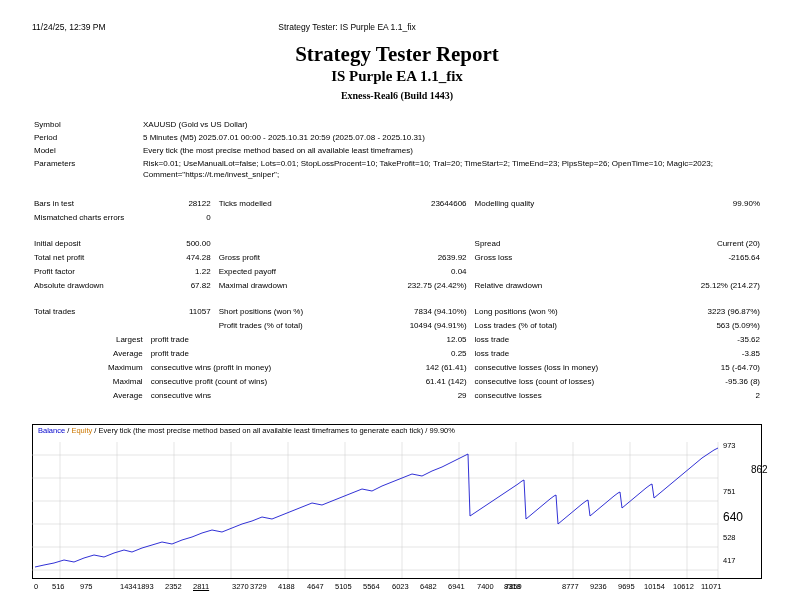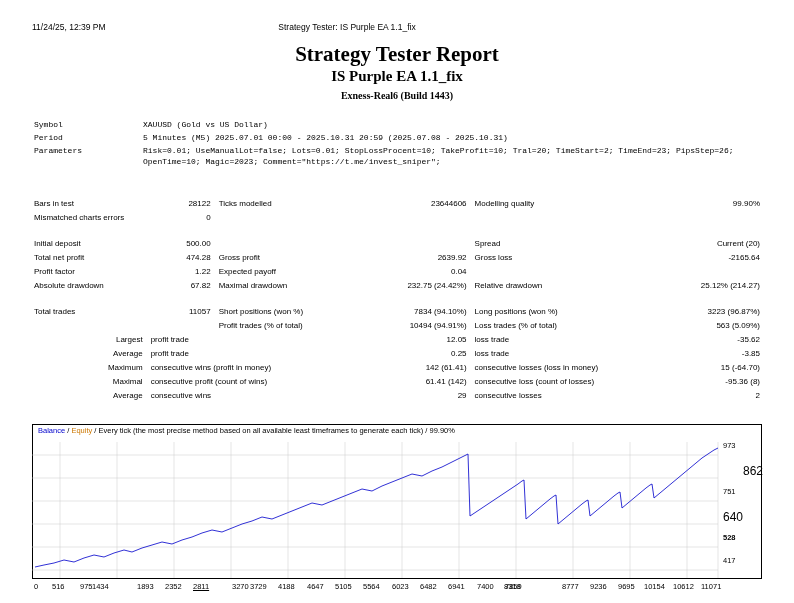--- a/index.html
+++ b/index.html
@@ -12,21 +12,21 @@
   .hdr .left{position:absolute;left:32px;top:0;font-size:8.5px;}
   .hdr .center{position:absolute;left:0;width:694px;text-align:center;font-size:8.5px;}
   .title1{position:absolute;top:42px;left:0;width:794px;text-align:center;
     font-family:"Liberation Serif", serif;font-weight:bold;font-size:21px;}
   .title2{position:absolute;top:68px;left:0;width:794px;text-align:center;
     font-family:"Liberation Serif", serif;font-weight:bold;font-size:15px;}
   .title3{position:absolute;top:90px;left:0;width:794px;text-align:center;
     font-family:"Liberation Serif", serif;font-weight:bold;font-size:10px;}
 
   table.info{position:absolute;left:32px;top:118px;width:730px;border-collapse:collapse;font-size:8px;}
-  table.info td{padding:1px 2px;vertical-align:top;line-height:11px;font-family:Liberation Mono, monospace;}
+  table.info td{padding:1px 2px;vertical-align:top;line-height:11px;}
   .lbl{width:105px;}
   .wrap{white-space:normal;line-height:10.5px;}
 
   table.stats{position:absolute;left:32px;top:196px;width:730px;border-collapse:collapse;font-size:8px;}
   table.stats td{padding:1.5px 2px;vertical-align:top;line-height:11px;white-space:nowrap;}
   .c1{width:100px;}
   .c2{width:55px;text-align:right;padding-right:6px!important;}
   .c3{width:120px;}
   .c4{width:105px;text-align:right;padding-right:6px!important;}
   .c5{width:150px;}
@@ -57,20 +57,24 @@
 
 <table class="info">
   <tbody>
       <tr>
     <td class="lbl">Symbol</td>
     <td>XAUUSD (Gold vs US Dollar)</td>
   </tr>
   <tr>
     <td class="lbl">Period</td>
     <td>5 Minutes (M5) 2025.07.01 00:00 - 2025.10.31 20:59 (2025.07.08 - 2025.10.31)</td>
+  </tr>
+  <tr>
+    <td class="lbl">Model</td>
+    <td>Every tick (the most precise method based on all available least timeframes)</td>
   </tr>
   <tr>
     <td class="lbl">Parameters</td>
     <td class="wrap">Risk=0.01; UseManualLot=false; Lots=0.01; StopLossProcent=10; TakeProfit=10; Tral=20; TimeStart=2; TimeEnd=23; PipsStep=26; OpenTime=10; Magic=2023; Comment="https://t.me/invest_sniper";</td>
   </tr>
 </tbody>
   </table>
 
 <table class="stats">
   <tbody>
@@ -208,32 +212,32 @@
     <line x1="541" y1="18" x2="541" y2="154"></line>
     <line x1="598" y1="18" x2="598" y2="154"></line>
     <line x1="655" y1="18" x2="655" y2="154"></line>
     <line x1="686" y1="18" x2="686" y2="154"></line>
   </g>
   <polyline fill="none" stroke="#1a1ad0" stroke-width="0.9" points="3,143 12,141 22,139 32,136 42,138 52,134 62,131 72,133 82,129 92,126 100,128 110,124 120,121 130,118 140,120 150,116 160,113 170,109 180,106 190,108 200,104 210,100 220,97 230,93 240,95 250,91 260,87 270,83 280,79 290,81 300,77 310,73 320,69 330,65 340,67 350,62 360,58 370,54 380,50 390,52 400,47 410,43 418,39 424,36 430,33 434,31 436,30 438,92 444,88 450,84 456,80 462,76 468,72 474,68 480,64 486,60 490,57 492,56 494,95 500,90 506,85 512,80 518,75 522,72 524,71 526,100 532,95 538,90 544,85 550,80 554,77 556,76 558,92 564,87 570,82 576,77 582,72 586,69 588,68 590,84 596,79 602,74 608,69 614,64 618,61 620,60 622,74 628,69 634,64 640,59 646,54 652,49 658,44 664,39 670,34 676,30 682,26 686,24"></polyline>
 </svg>
 
 <div style="position:absolute;left:723px;top:436px;width:40px;">
   <div style="position:absolute;top:5px;left:0;font-size:7.5px;">973</div>
-  <div style="position:absolute;top:28px;left:0;font-size:12px;padding-left:20px;">862</div>
+  <div style="position:absolute;top:28px;left:8px;font-size:10px;padding-left:20px;">862</div>
   <div style="position:absolute;top:51px;left:0;font-size:7.5px;">751</div>
   <div style="position:absolute;top:74px;left:0;font-size:12px;">640</div>
-  <div style="position:absolute;top:97px;left:0;font-size:7.5px;font-weight:bold;">528</div>
+  <div style="position:absolute;top:97px;left:0;font-size:7.5px;">528</div>
   <div style="position:absolute;top:120px;left:0;font-size:7.5px;">417</div>
 </div>
 
 <div class="xaxis">
   <span style="left:2px;">0</span>
   <span style="left:20px;">516</span>
   <span style="left:48px;">975</span>
-  <span style="left:60px;">1434</span>
+  <span style="left:88px;">1434</span>
   <span style="left:105px;">1893</span>
   <span style="left:133px;">2352</span>
   <span style="left:161px;text-decoration:underline;">2811</span>
   <span style="left:200px;">3270</span>
   <span style="left:218px;">3729</span>
   <span style="left:246px;">4188</span>
   <span style="left:275px;">4647</span>
   <span style="left:303px;">5105</span>
   <span style="left:331px;">5564</span>
   <span style="left:360px;">6023</span>

